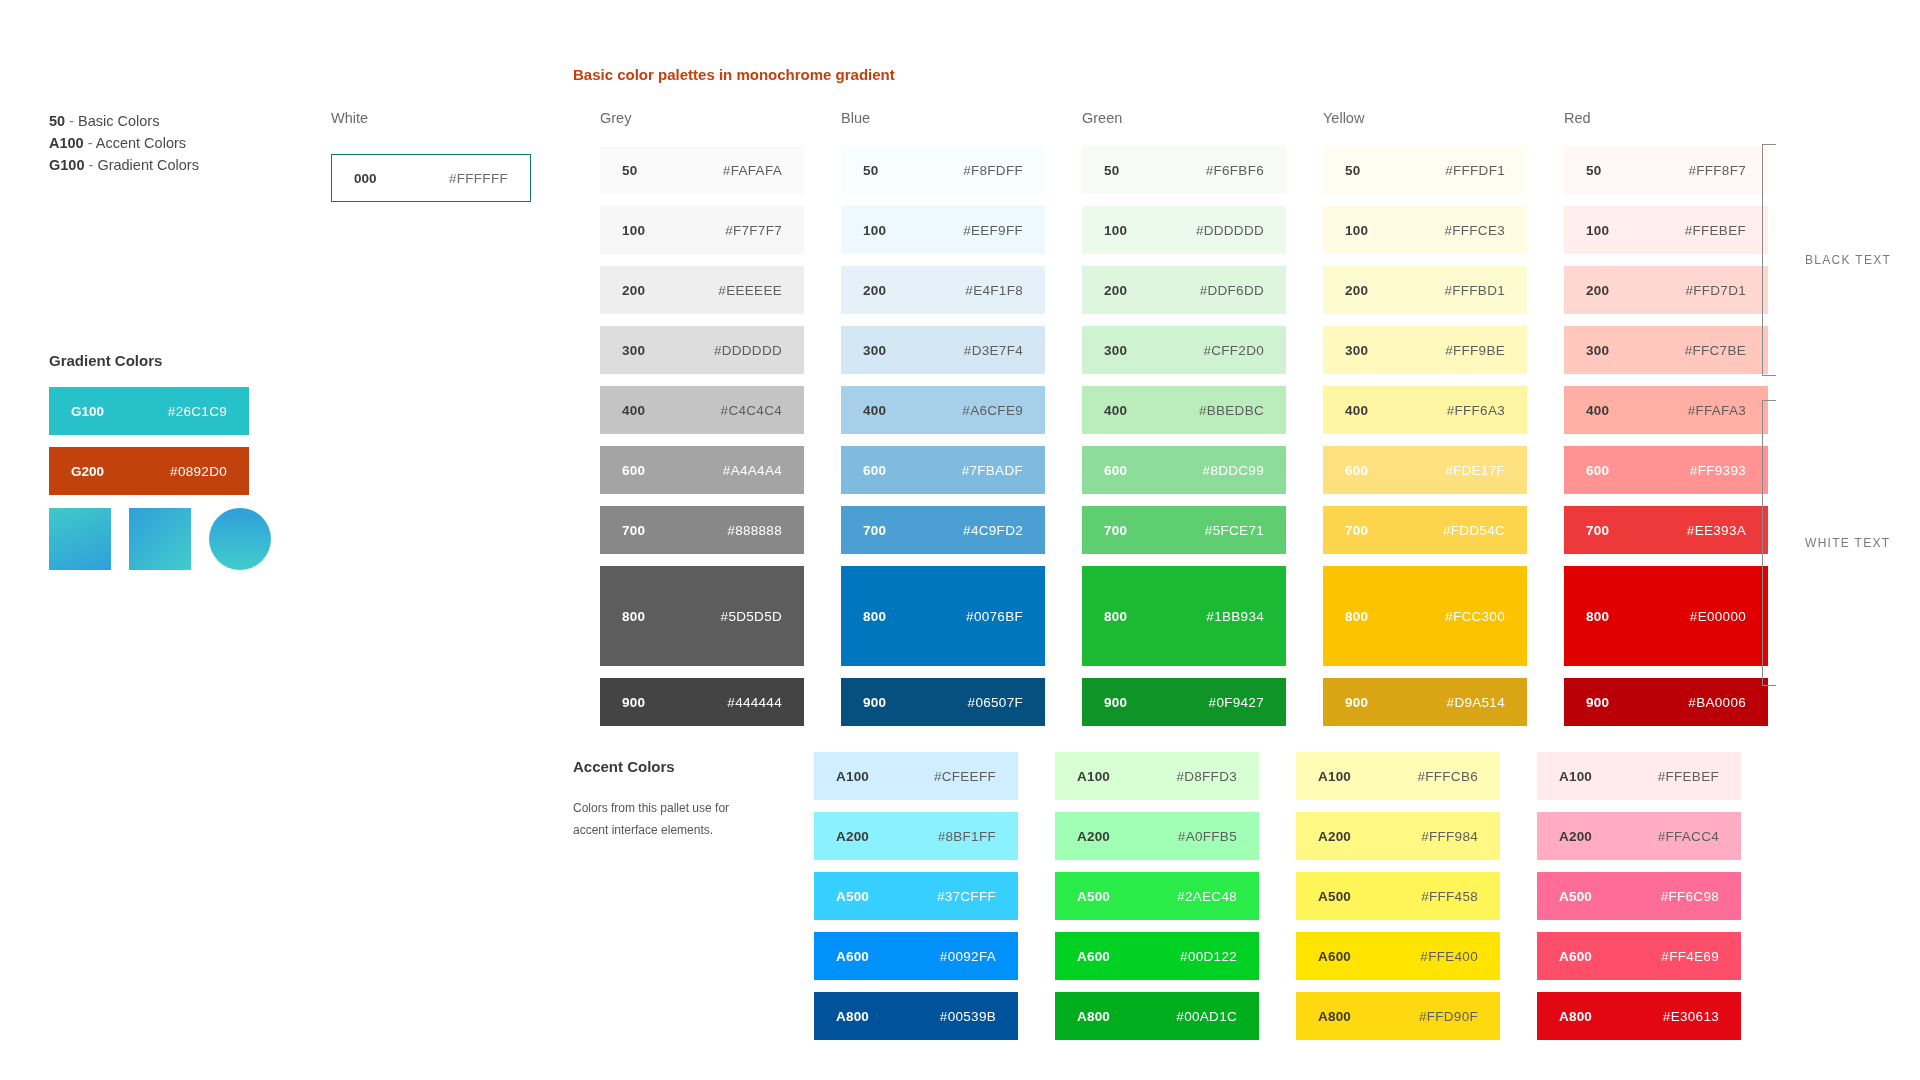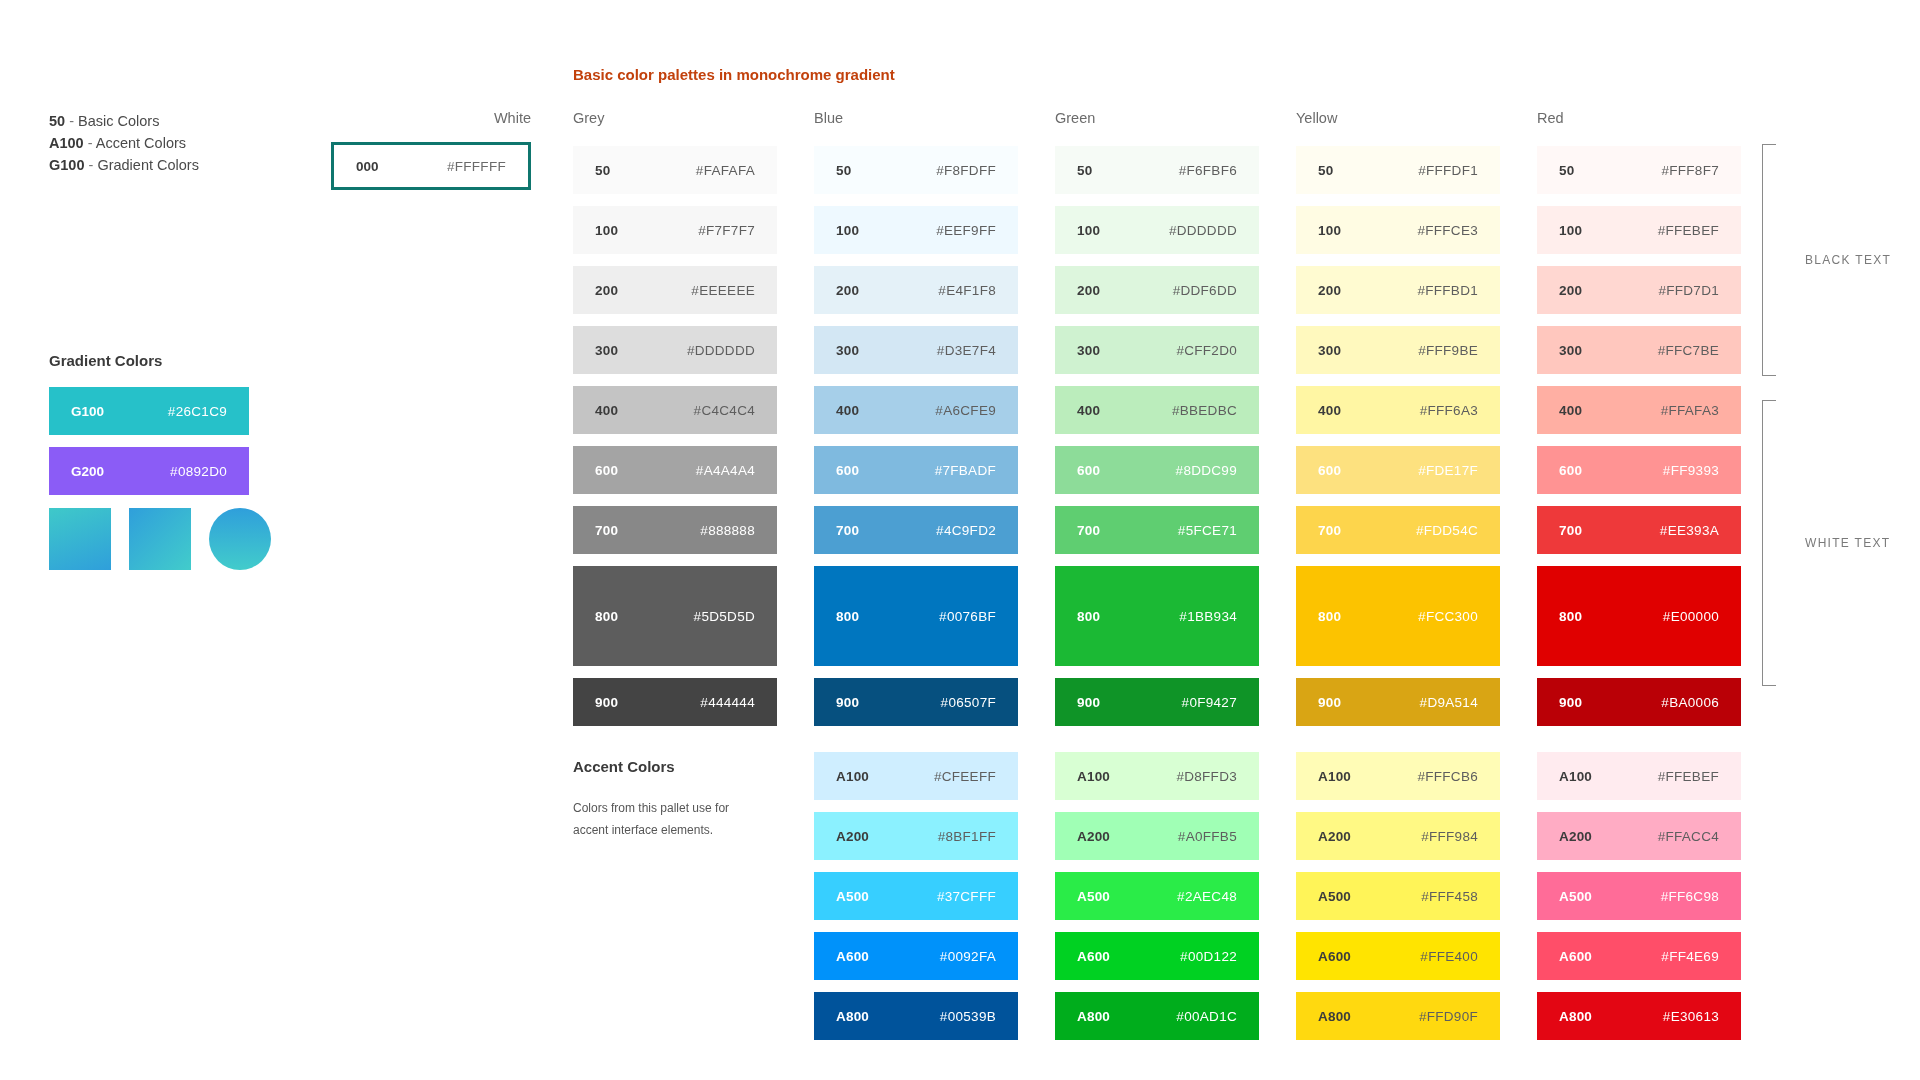--- a/index.html
+++ b/index.html
@@ -20,25 +20,25 @@
   .legend { position: absolute; left: 49px; top: 110px; }
   .legend-row {
     font-size: 14.5px; color: #4a4a4a; line-height: 22px; white-space: nowrap;
   }
   .legend-row .code { font-weight: 700; color: #3a3a3a; }
   .legend-row .dash { color: #777; }
 
   
   .white-group { position: absolute; left: 331px; top: 110px; }
   .group-label {
-    font-size: 14.5px; color: #6b6b6b; margin-bottom: 16px; text-align: right;
+    font-size: 14.5px; color: #6b6b6b; margin-bottom: 28px;
   }
   .white-box {
     width: 200px; height: 48px;
-    border: 3px solid #0f766e; background: #ffffff;
+    border: 1px solid #0f766e; background: #ffffff;
     display: flex; align-items: center; justify-content: space-between;
     padding: 16px 22px;
   }
   .white-box .k { font-size: 13.5px; font-weight: 700; color: #3c3c3c; }
   .white-box .v { font-size: 13.5px; color: #6a6a6a; letter-spacing: .3px; }
 
   
   .grad-section { position: absolute; left: 49px; top: 352px; }
   .section-head {
     font-size: 15px; font-weight: 700; color: #3a3a3a; margin-bottom: 18px;
@@ -54,21 +54,21 @@
   .shapes { display: flex; gap: 18px; margin-top: 13px; }
   .shape-sq { width: 62px; height: 62px; }
   .shape-ci { width: 62px; height: 62px; border-radius: 50%; }
 
   
   .main-head {
     position: absolute; left: 573px; top: 66px;
     font-size: 15px; font-weight: 700; color: #c2410c;
   }
   .cols {
-    position: absolute; left: 549px; top: 110px;
+    position: absolute; left: 576px; top: 110px;
     display: flex; gap: 37px; padding-left: 24px;
   }
   .col { width: 204px; }
   .col-label {
     font-size: 14.5px; color: #6b6b6b; margin-bottom: 16px; height: 20px;
   }
   .swatch {
     height: 48px; margin-bottom: 12px;
     display: flex; align-items: center; justify-content: space-between;
     padding: 0 22px;
@@ -130,21 +130,21 @@
     </div>
   </div>
 
   <div class="grad-section">
     <div class="section-head">Gradient Colors</div>
     <div id="grad-chips">
         <div class="grad-chip" style="background: rgb(38, 193, 201);">
           <span class="k">G100</span>
           <span class="v">#26C1C9</span>
         </div>
-        <div class="grad-chip" style="background: #8b5cf6;">
+        <div class="grad-chip" style="background: #c2410c;">
           <span class="k">G200</span>
           <span class="v">#0892D0</span>
         </div>
       </div>
     <div class="shapes" id="grad-shapes">
         <div class="shape-sq" style="background: linear-gradient(160deg, rgb(63, 201, 201), rgb(47, 159, 219));"></div>
         <div class="shape-sq" style="background: linear-gradient(135deg, rgb(47, 159, 219), rgb(66, 204, 203));"></div>
         <div class="shape-ci" style="background: linear-gradient(rgb(47, 159, 219), rgb(66, 204, 203));"></div>
       </div>
   </div>

